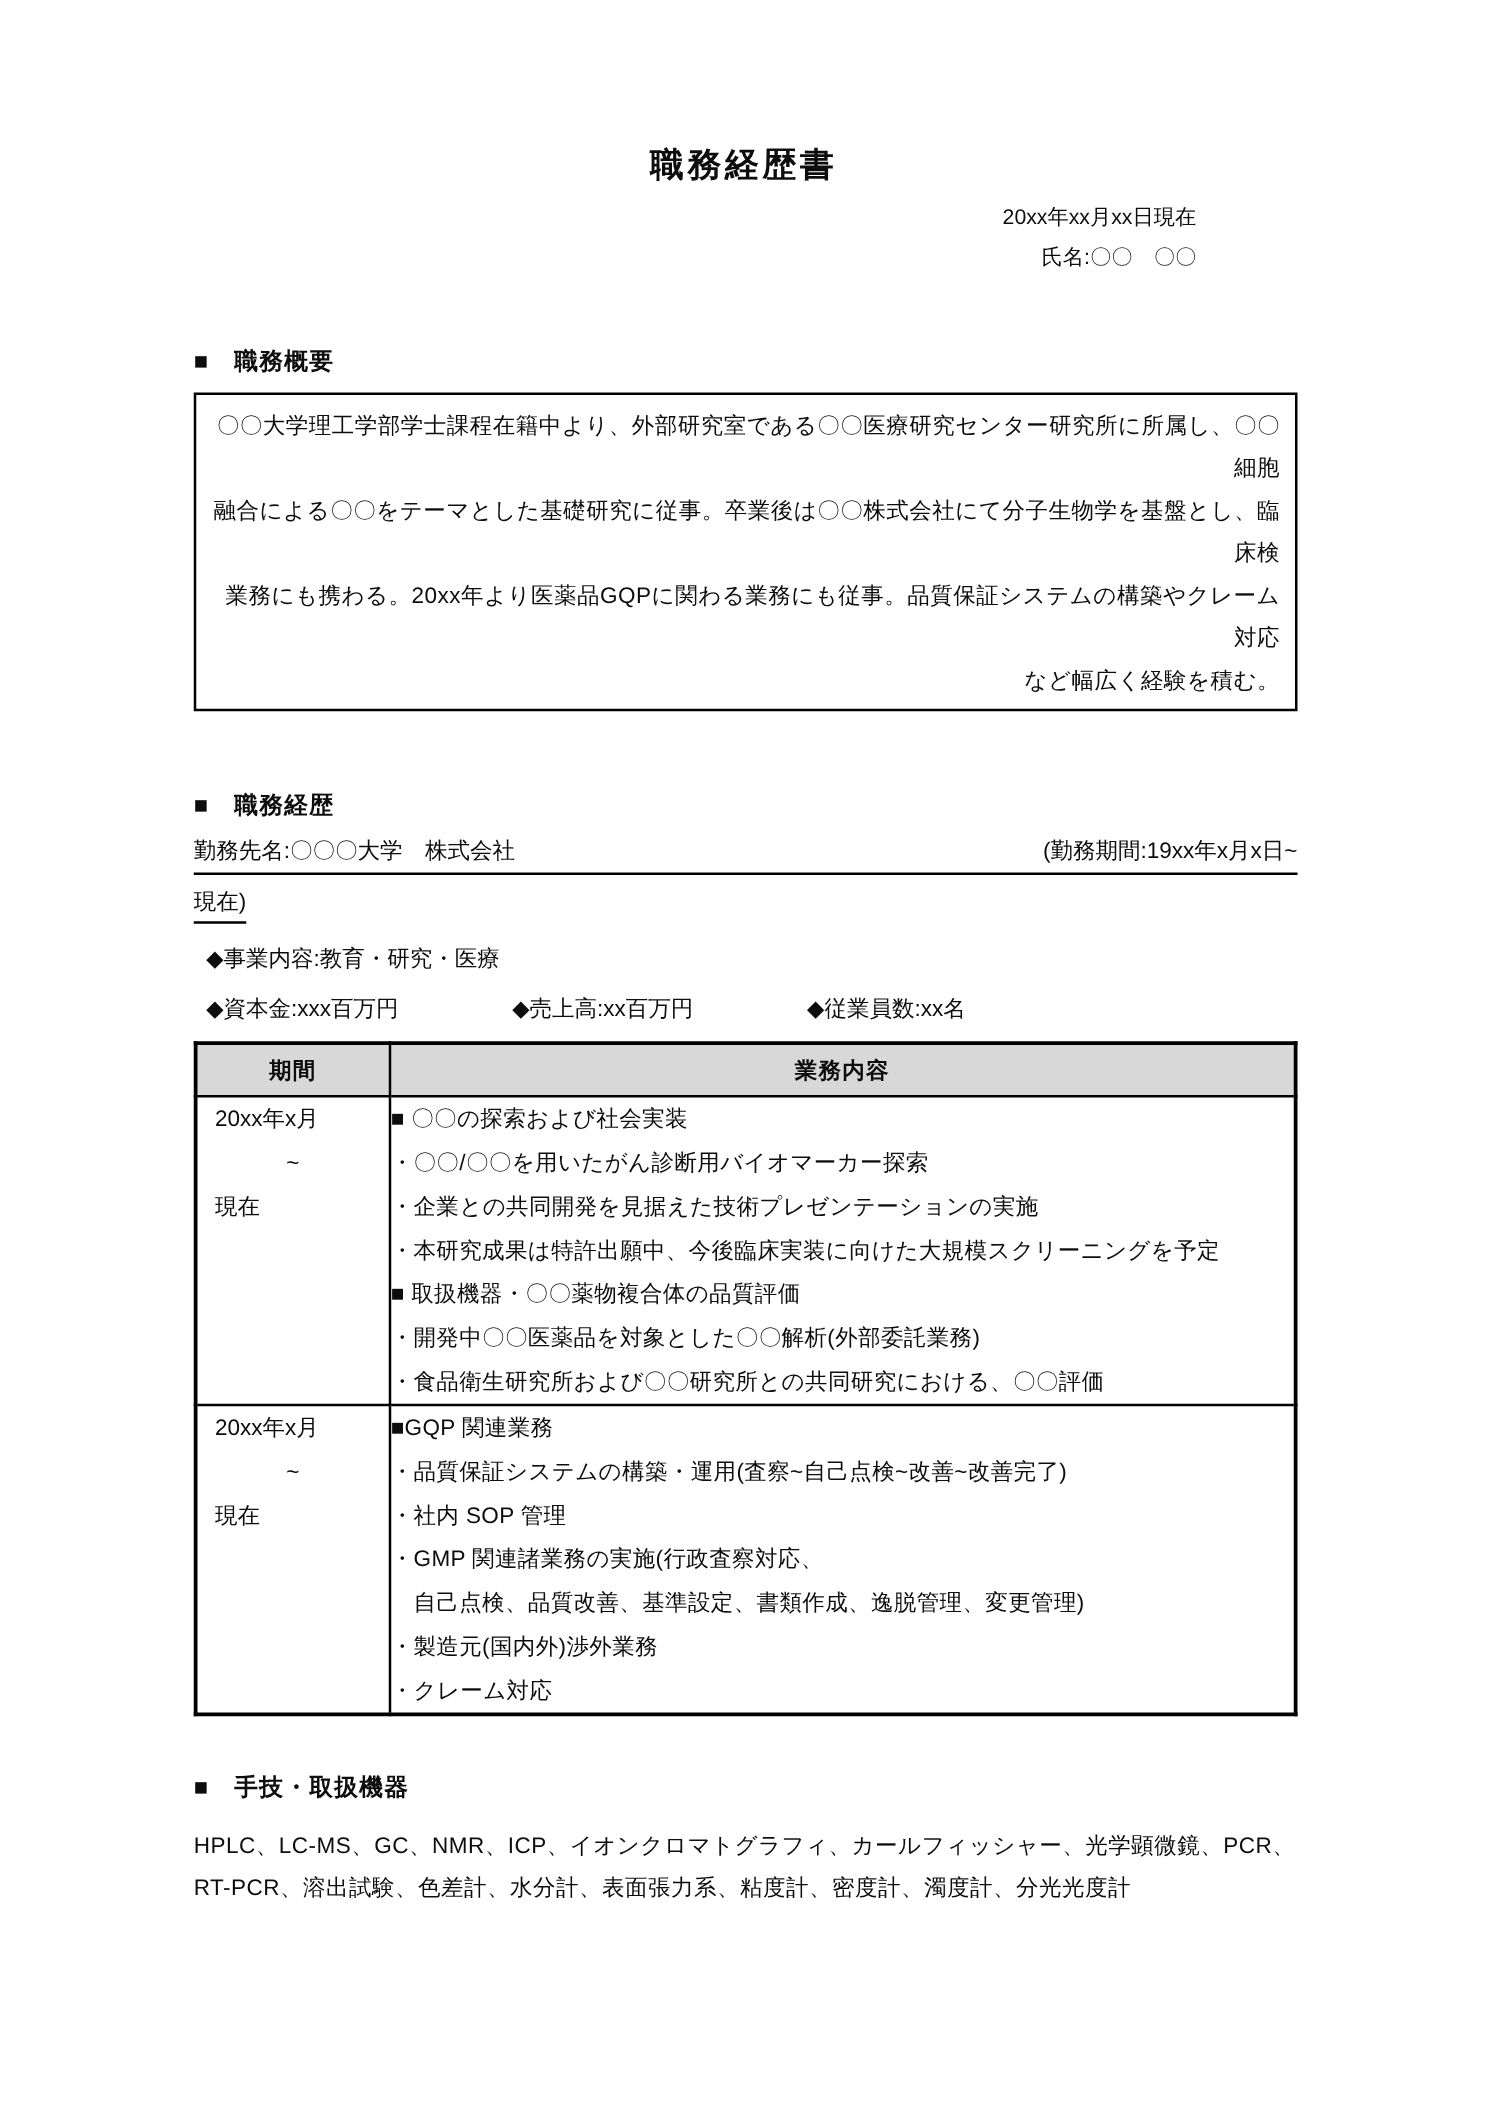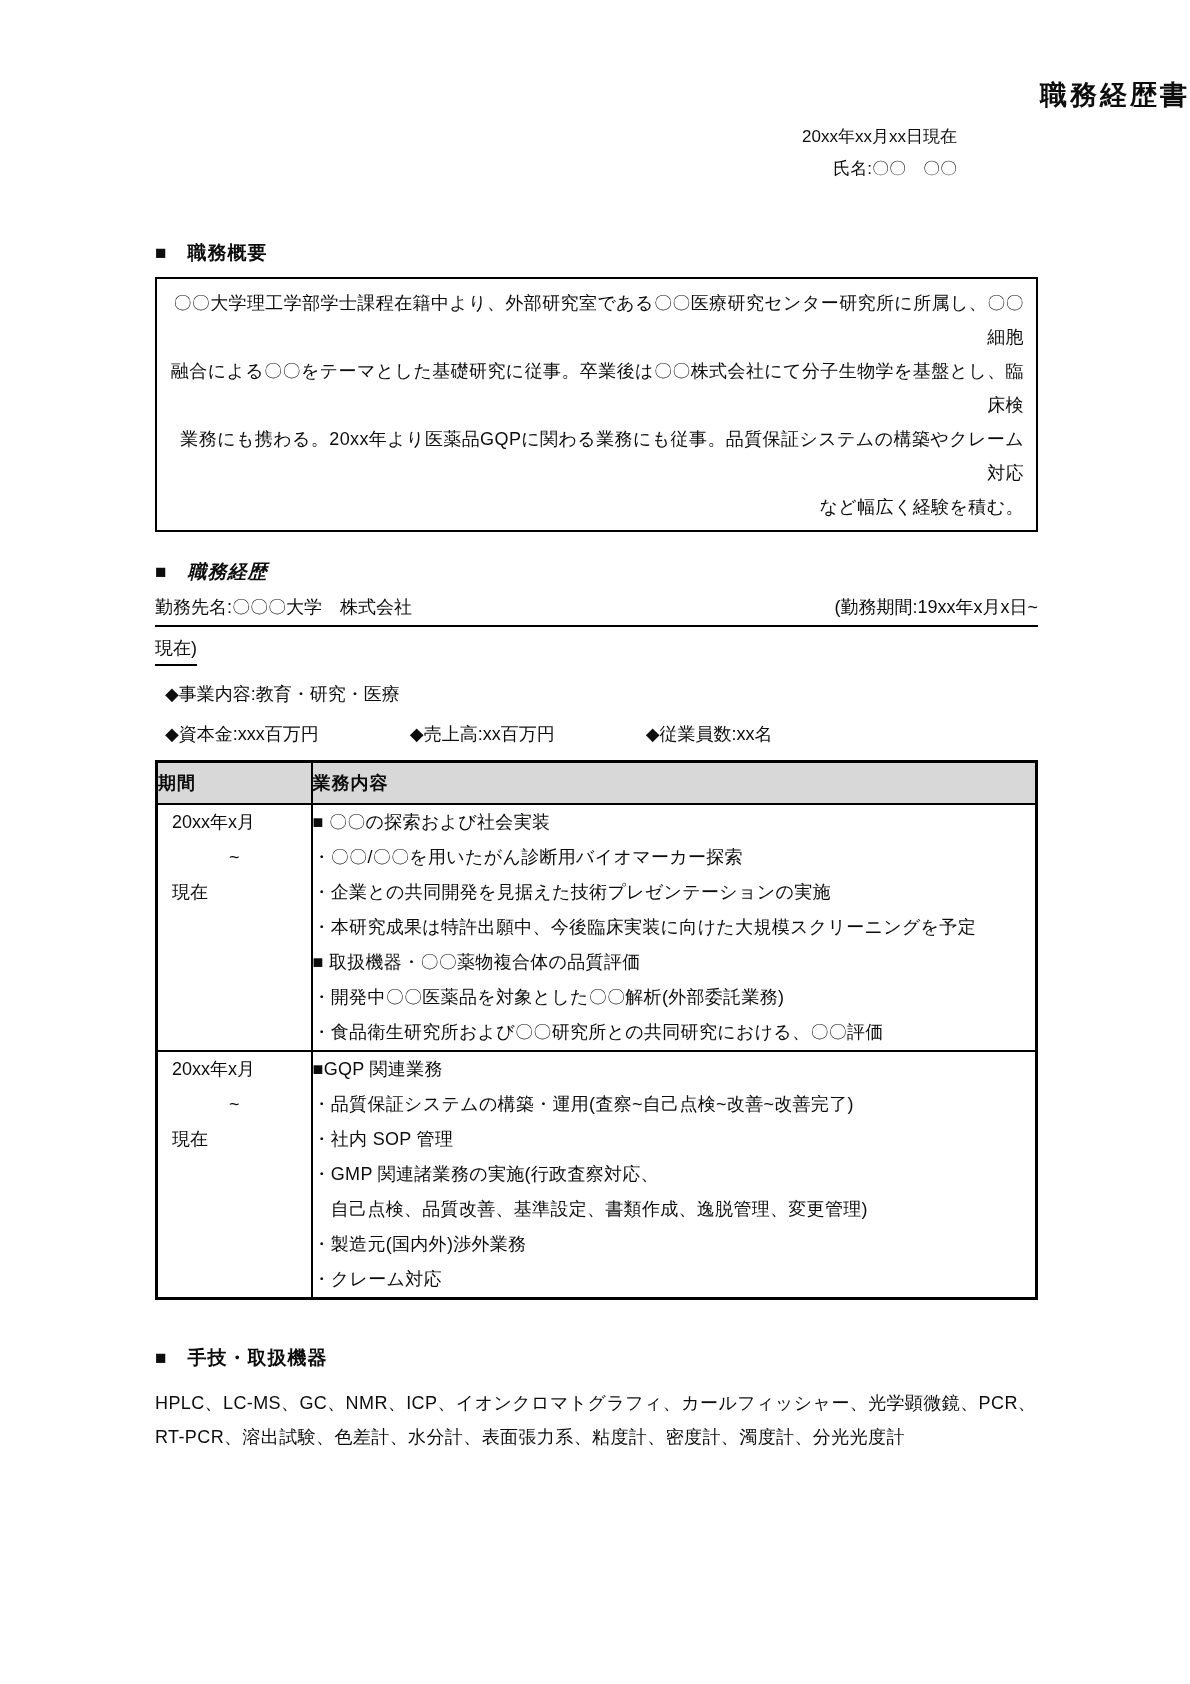--- a/index.html
+++ b/index.html
@@ -10,22 +10,22 @@
   .page {
     position: relative;
     width: 1190px;
     height: 1684px;
     background: #ffffff;
     color: #0d0d0d;
     font-family: "Liberation Sans", "DejaVu Sans", sans-serif;
     overflow: hidden;
   }
   .title {
-    padding-top: 79px;
-    text-align: right;
+    padding-top: 116px;
+    text-align: center;
     font-size: 27px;
     font-weight: bold;
     letter-spacing: 3px;
     line-height: 32px;
   }
   .meta {
     margin-top: 10px;
     text-align: right;
     padding-right: 233px;
     font-size: 17px;
@@ -35,21 +35,21 @@
     width: 883px;
     margin-left: 155px;
   }
   .section-heading {
     font-size: 19px;
     font-weight: bold;
     letter-spacing: 1px;
     line-height: 24px;
   }
   .sh-summary { margin-top: 56px; }
-  .sh-career  { margin-top: 28px; font-style: italic; }
+  .sh-career  { margin-top: 64px; }
   .sh-skills  { margin-top: 46px; }
   .summary-box {
     margin-top: 12px;
     border: 2px solid #000000;
     padding: 7px 12px 6px 12px;
     font-size: 18px;
   }
   .summary-box .sline {
     line-height: 34px;
     letter-spacing: 0.4px;
@@ -101,21 +101,21 @@
   table.career-table th,
   table.career-table td {
     border: 2px solid #000000;
     padding: 0;
     vertical-align: top;
   }
   table.career-table { border: 3px solid #000000; }
   table.career-table th {
     background: #d8d8d8;
     height: 40px;
-    text-align: left;
+    text-align: center;
     vertical-align: middle;
     font-weight: bold;
     letter-spacing: 1px;
   }
   td.period-cell { padding: 8px 0 6px 0; }
   td.period-cell .pline {
     line-height: 35px;
     padding-left: 14px;
     white-space: pre-wrap;
   }

